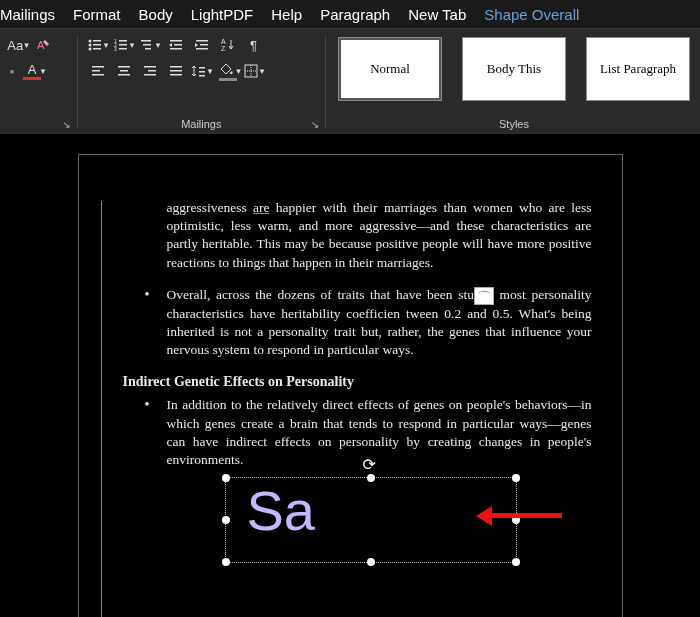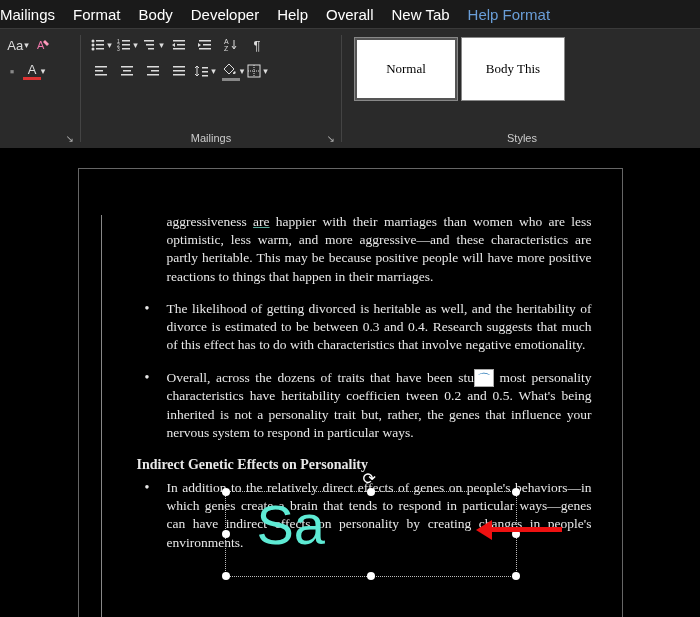--- a/index.html
+++ b/index.html
@@ -17,21 +17,21 @@
   height: 28px;
   background: #1a1a1a;
   padding: 0 0;
   gap: 18px;
   font-size: 15px;
 }
 .menubar span { cursor: pointer; }
 .menubar .active { color: #6a9ed8; }
 .ribbon {
   background: #2a2a2a;
-  height: 120px;
+  height: 106px;
   display: flex;
   border-top: 1px solid #3a3a3a;
 }
 .ribbon-group {
   border-right: 0;
   display: flex;
   flex-direction: column;
   justify-content: space-between;
   padding: 4px 6px 2px 6px;
 }
@@ -66,21 +66,21 @@
 .launcher {
   position: absolute;
   right: -2px;
   font-size: 10px;
   color: #aaa;
   cursor: pointer;
 }
 .sep { width: 1px; background: #444; margin: 6px 2px; }
 .style-tiles {
   display: flex;
-  gap: 3px;
+  gap: 20px;
   padding: 4px;
   align-items: flex-start;
 }
 .style-tile {
   width: 104px;
   height: 64px;
   background: #fff;
   color: #000;
   display: flex;
   align-items: center;
@@ -126,21 +126,21 @@
   margin-bottom: 14px;
   position: relative;
 }
 .bullet::before {
   content: "•";
   position: absolute;
   left: -22px;
   font-size: 14px;
 }
 .heading {
-  margin-left: 32px;
+  margin-left: 18px;
   font-weight: bold;
   font-size: 14px;
   margin-bottom: 4px;
 }
 .underline { text-decoration: underline; text-decoration-color: #5a9; }
 .sidelabel {
   position: absolute;
   left: 2px;
   bottom: 0;
   writing-mode: vertical-rl;
@@ -188,25 +188,25 @@
 .rotate-handle {
   position: absolute;
   left: 50%;
   top: -24px;
   margin-left: -8px;
   color: #fff;
   font-size: 16px;
 }
 .shape-text {
   position: absolute;
-  left: 178px;
+  left: 168px;
   top: 318px;
   font-size: 56px;
   font-family: Arial, sans-serif;
-  color: #5eead4;
+  color: #c4b5fd;
   font-weight: 400;
   pointer-events: none;
 }
 .arrow {
   position: absolute;
   right: 60px;
   top: 358px;
 }
 .arrow-line {
   width: 74px;
@@ -226,25 +226,25 @@
 .font-color-bar { width: 18px; height: 3px; background: #d33; margin-top: 1px; }
 .highlight-bar { width: 18px; height: 3px; background: #888; margin-top: 1px; }
 </style>
 </head>
 <body>
 
 <div class="menubar">
   <span>Mailings</span>
   <span>Format</span>
   <span>Body</span>
-  <span>Developer</span>
+  <span>LightPDF</span>
   <span>Help</span>
-  <span>Overall</span>
+  <span>Paragraph</span>
   <span>New Tab</span>
-  <span class="active">Help Format</span>
+  <span class="active">Shape Overall</span>
 </div>
 
 <div class="ribbon">
 
   <div class="ribbon-group" style="width:78px">
     <div class="group-controls">
       <div class="row">
         <div class="btn">Aa<span class="dd">▾</span></div>
         <div class="btn">
           <svg viewBox="0 0 16 16">
@@ -388,36 +388,36 @@
       <span class="launcher">↘</span>
     </div>
   </div>
 
   <div class="sep"></div>
 
   <div class="ribbon-group" style="flex:1">
     <div class="style-tiles">
       <div class="style-tile selected">Normal</div>
       <div class="style-tile">Body This</div>
+      <div class="style-tile">List Paragraph</div>
     </div>
     <div class="group-label">
       <span>Styles</span>
     </div>
   </div>
 </div>
 
 <div class="doc-area">
   <div class="page">
     <div class="vline"></div>
 
     <div class="para">
       <span>aggressiveness </span><span class="underline">are</span><span> happier with their marriages than women who are less optimistic, less warm, and more aggressive—and these characteristics are partly heritable. This may be because positive people will have more positive reactions to things that happen in their marriages.</span>
     </div>
 
-    <div class="para bullet">The likelihood of getting divorced is heritable as well, and the heritability of divorce is estimated to be between 0.3 and 0.4. Research suggests that much of this effect has to do with characteristics that involve negative emotionality.</div>
 
     <div class="para bullet">
       <span>Overall, across the dozens of traits that have been stu</span><span class="picture-in-text">⌒</span><span> most personality characteristics have heritability coefficien</span> <span>tween 0.2 and 0.5. What's being inherited is not a personality trait but, rather, the genes that influence your nervous system to respond in particular ways.</span>
     </div>
 
     <div class="heading">Indirect Genetic Effects on Personality</div>
     <div class="para bullet">In addition to the relatively direct effects of genes on people's behaviors—in which genes create a brain that tends to respond in particular ways—genes can have indirect effects on personality by creating changes in people's environments.</div>
 
     <div class="sidelabel">alities Come</div>
 

